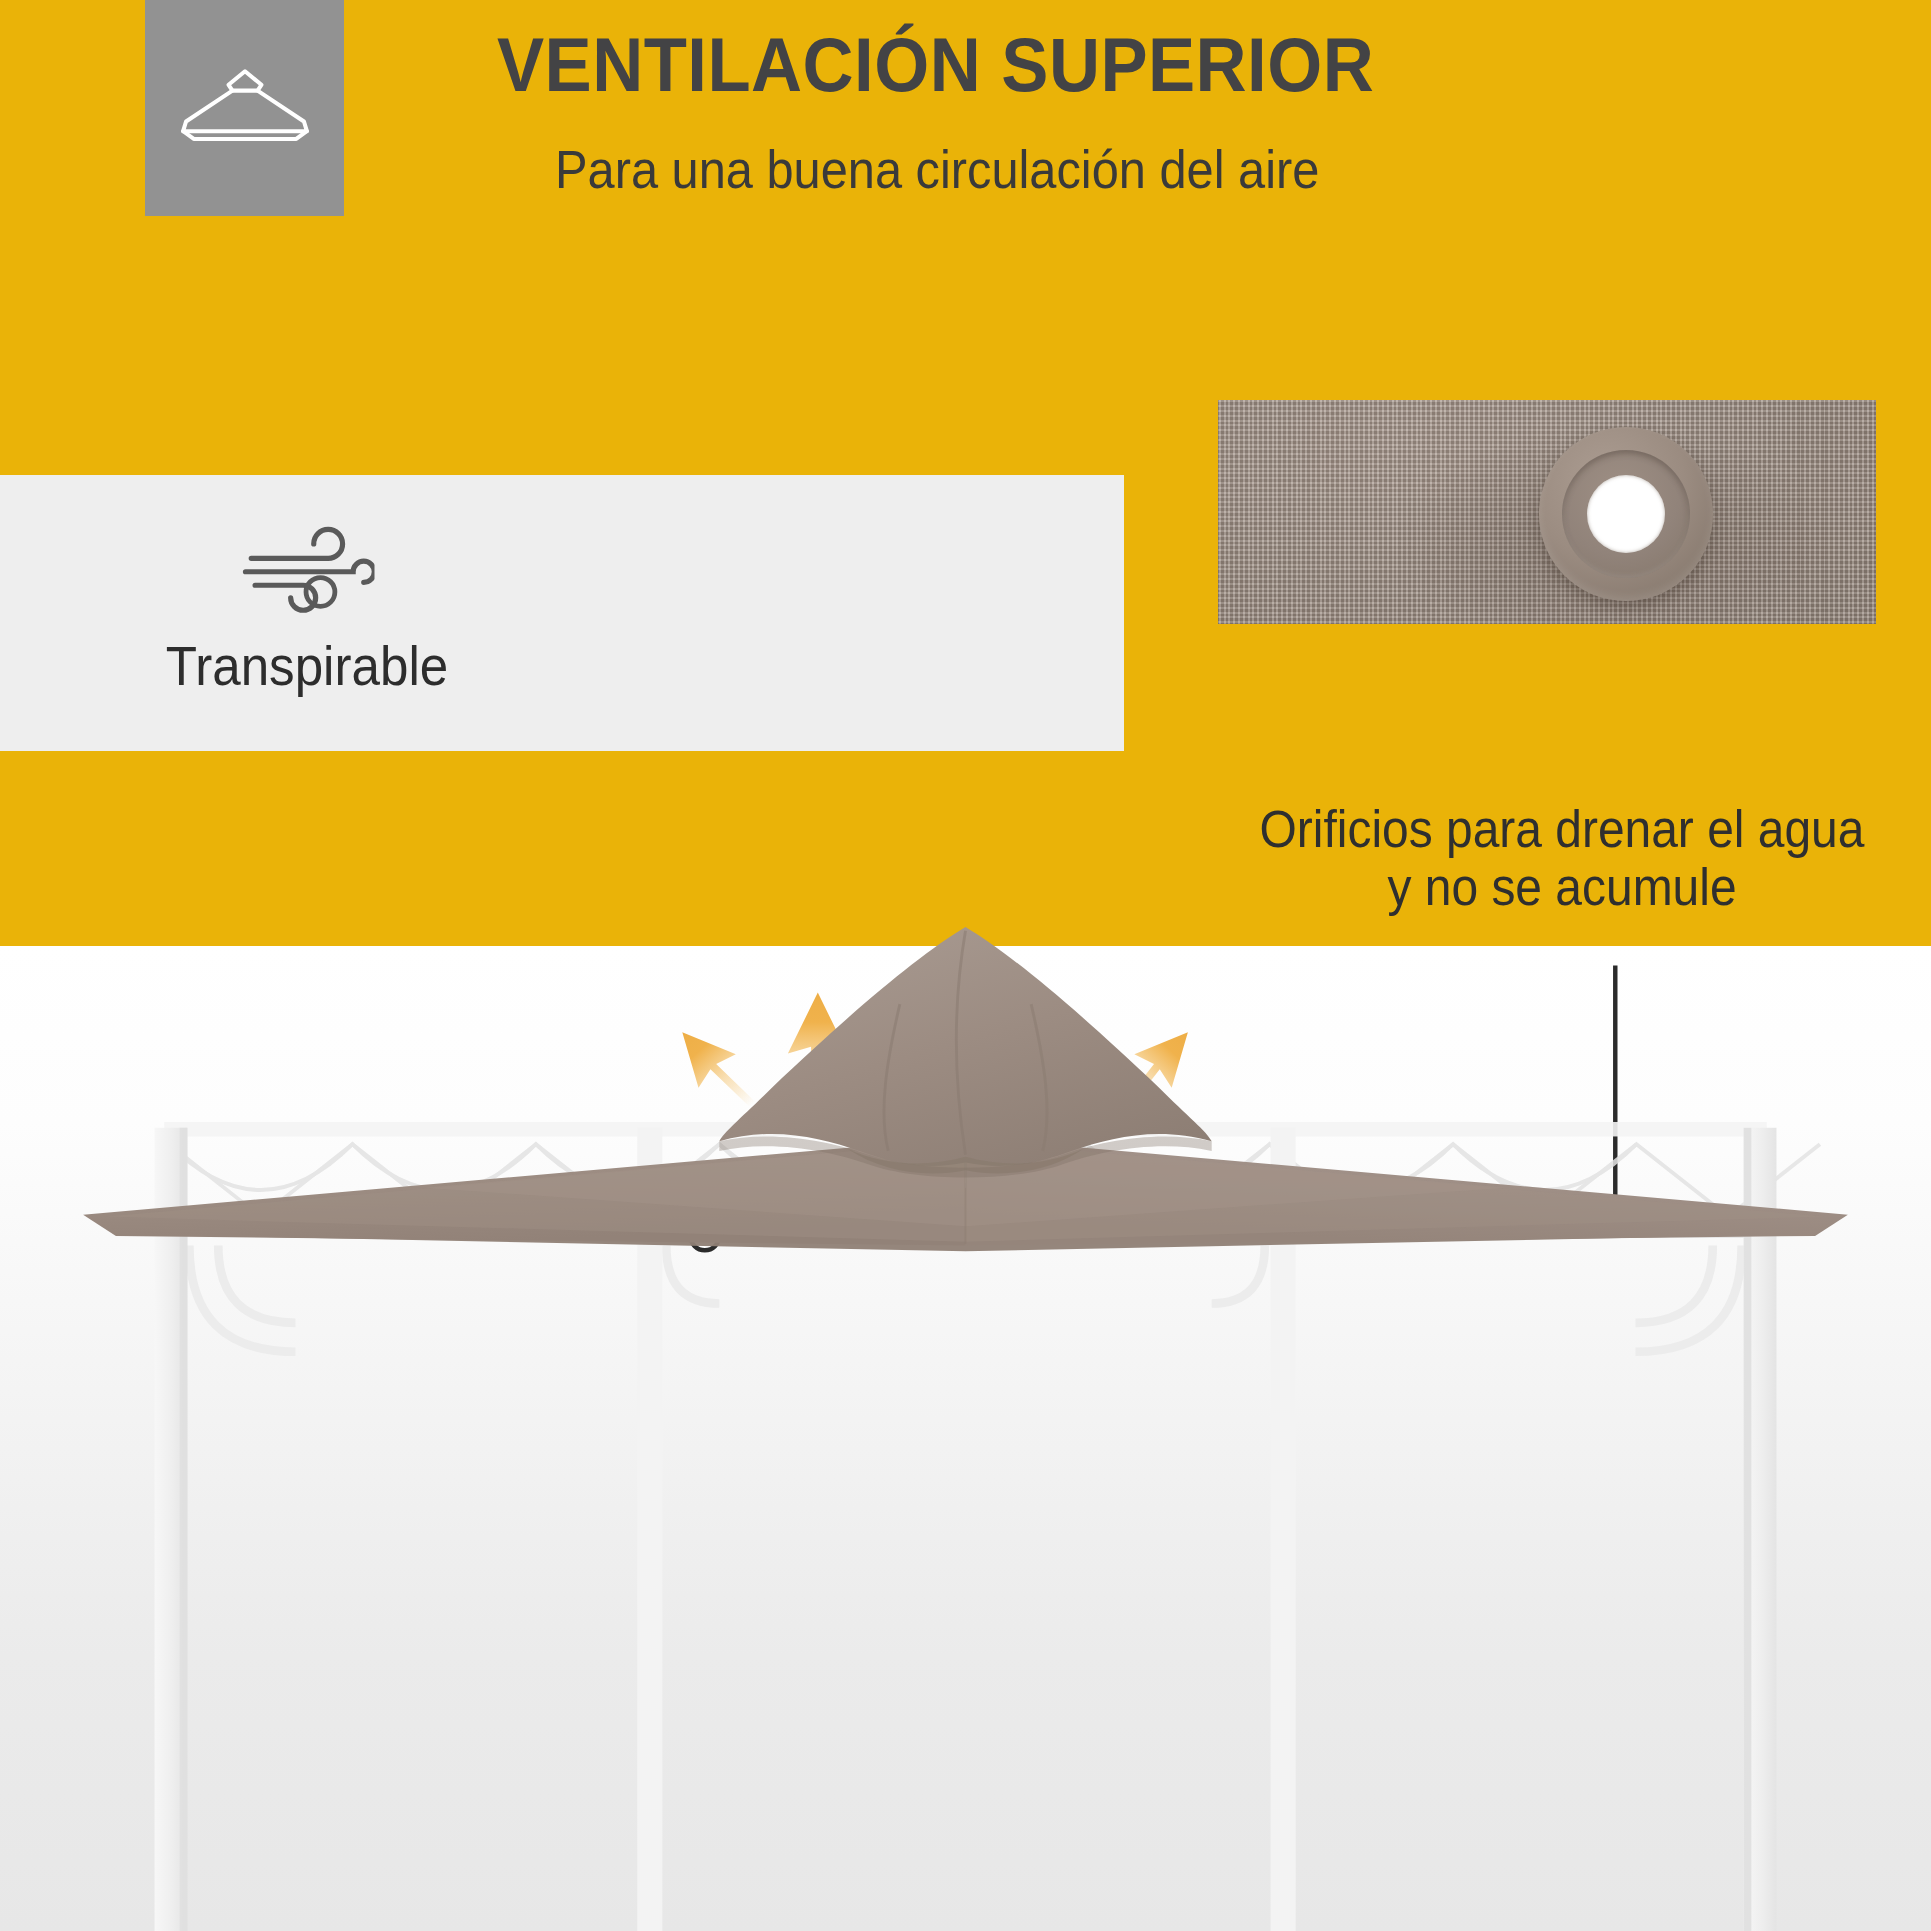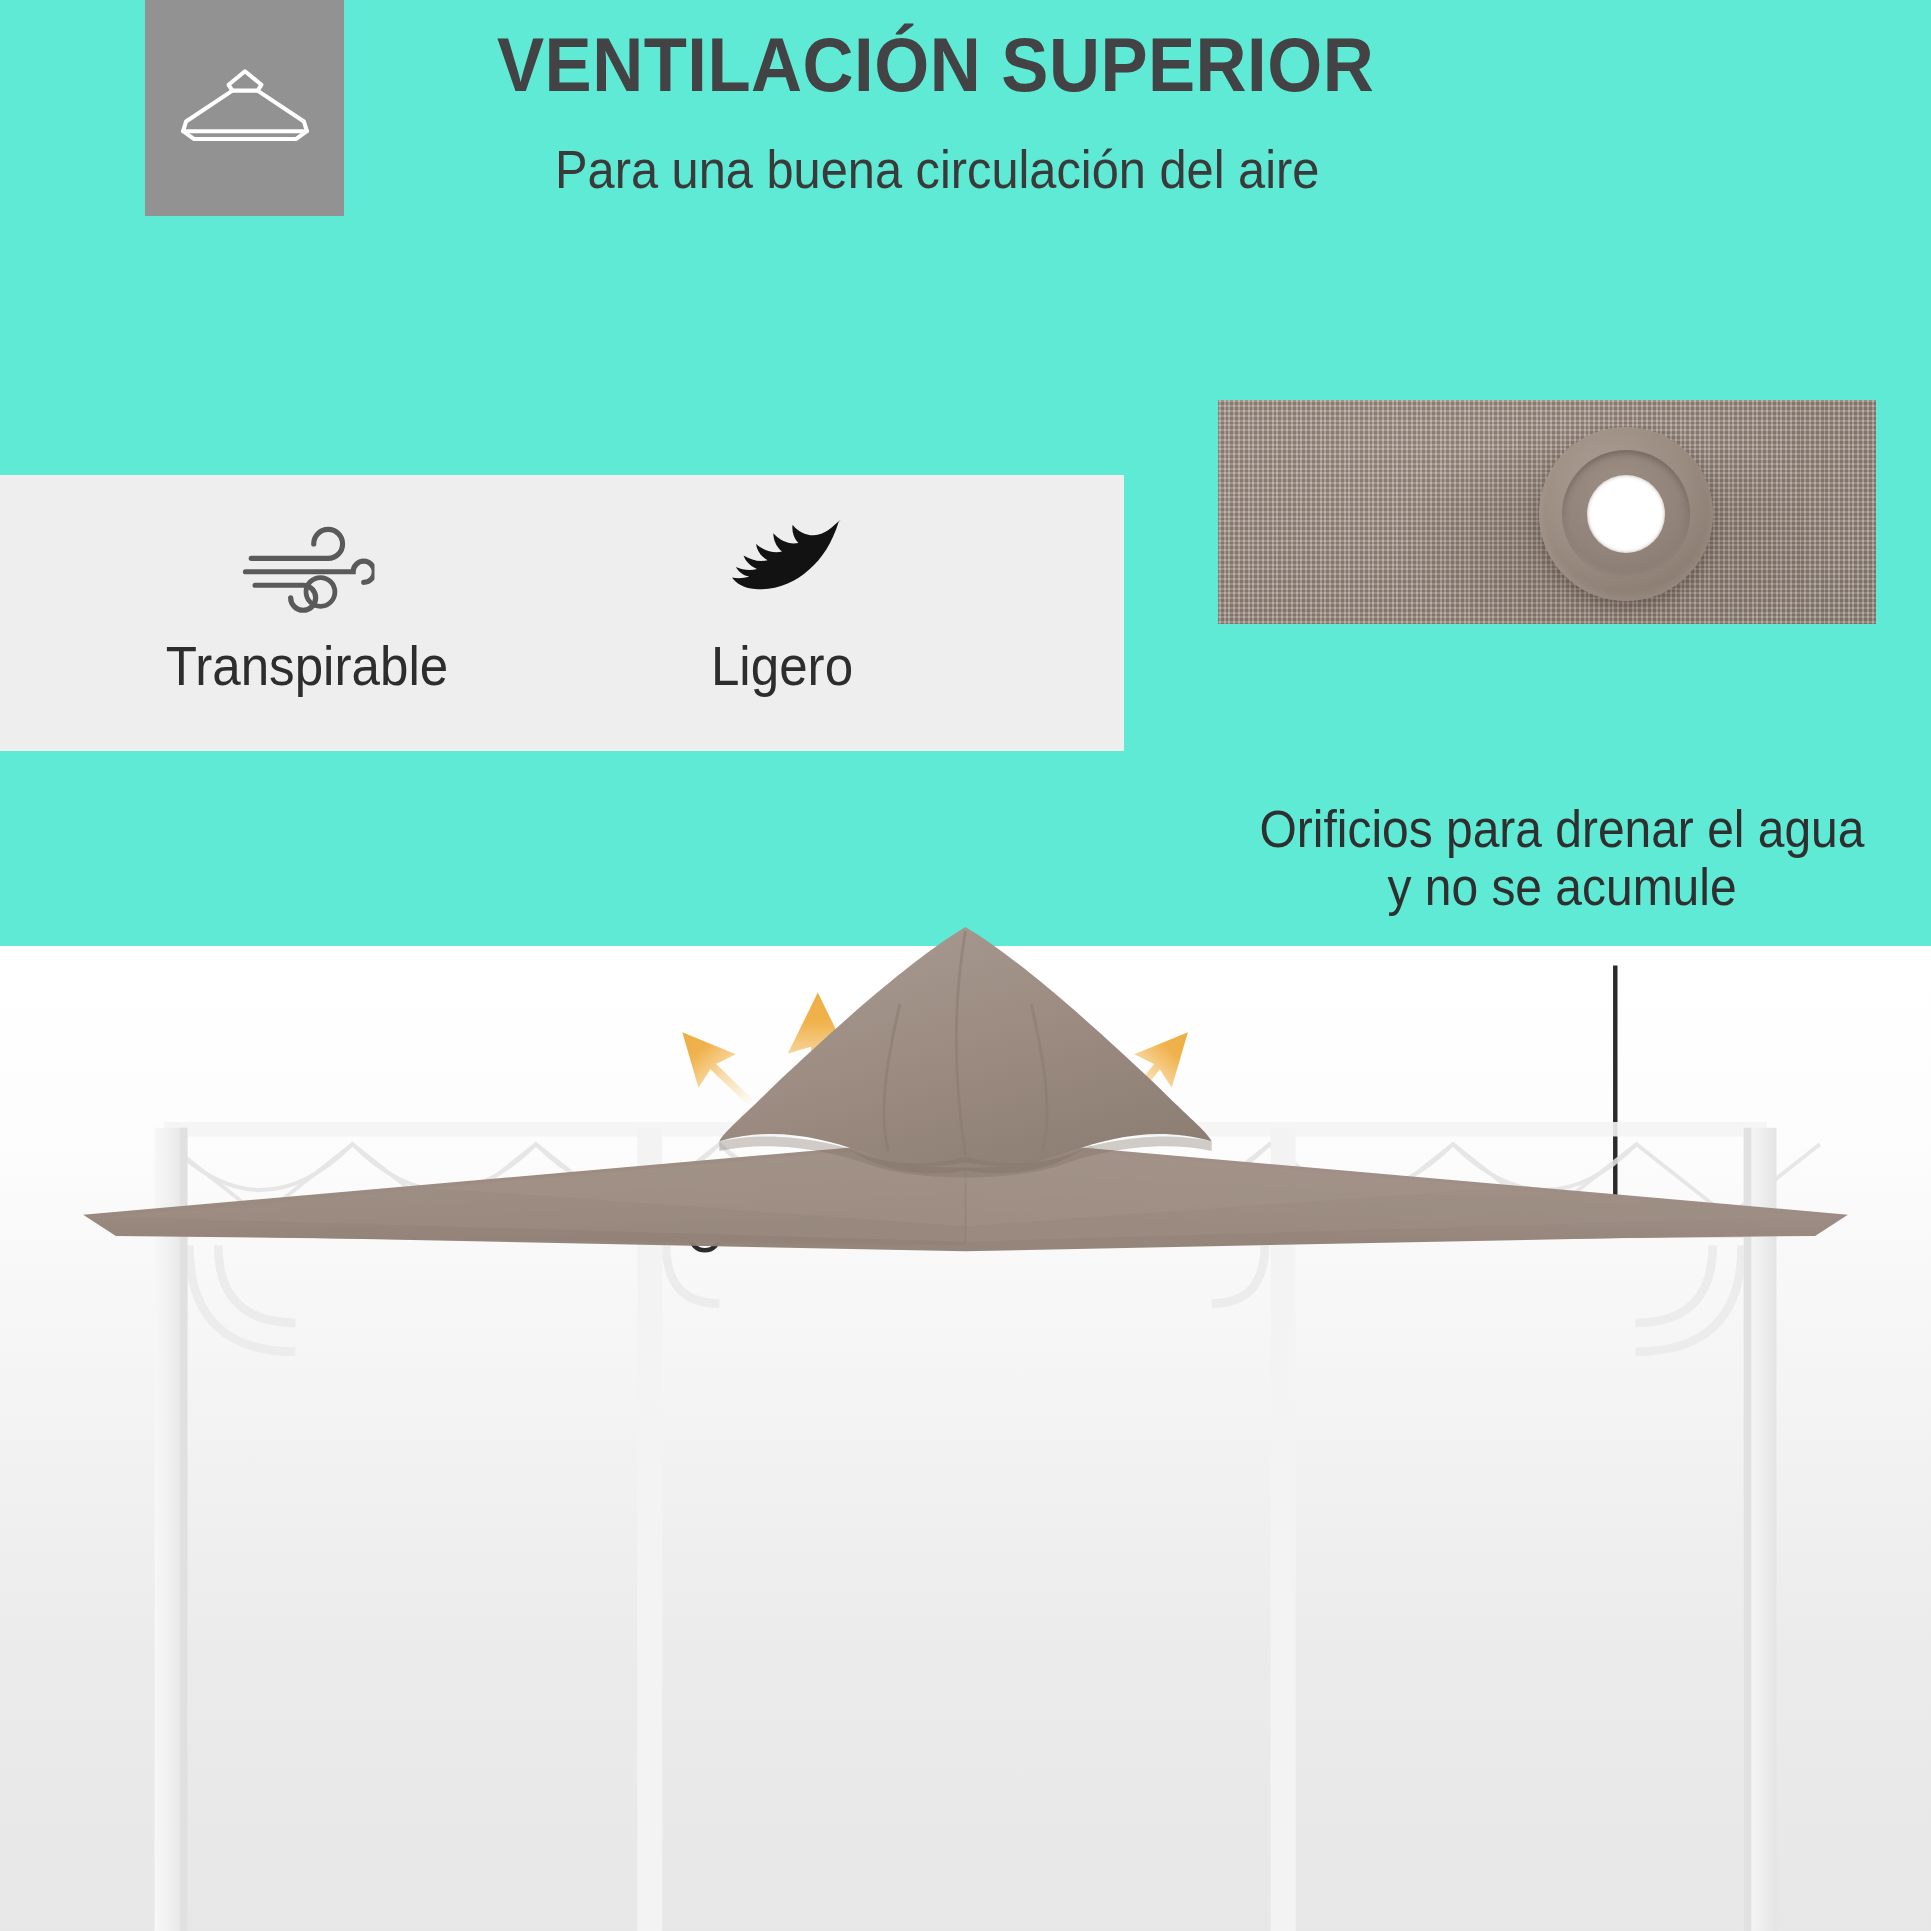--- a/index.html
+++ b/index.html
@@ -10,21 +10,21 @@
     width: 1931px;
     height: 1931px;
     font-family: "Liberation Sans", sans-serif;
     background: #ffffff;
     overflow: hidden;
   }
   #canvas {
     position: relative;
     width: 1931px;
     height: 1931px;
-    background: #5eead4;
+    background: #eab308;
     overflow: hidden;
   }
 
   
   .stage-bg {
     position: absolute;
     left: 0;
     top: 946px;
     width: 1931px;
     height: 985px;
@@ -215,36 +215,20 @@
             <path d="M12 44 H92 a15 15 0 1 0 -15 -15"></path>
             <path d="M6 58 H118 a11 11 0 1 1 11 11"></path>
             <path d="M16 72 H66 a13 13 0 1 1 -13 13"></path>
             <path d="M84 64 a15 15 0 1 0 0 30 a15 15 0 0 0 0 -30" stroke-width="5.0"></path>
           </g>
         </svg>
       </div>
       <div class="feature-label">Transpirable</div>
     </div>
 
-    <div class="feature feature-light">
-      <div class="feature-icon">
-        <svg viewBox="0 0 140 104" preserveAspectRatio="xMidYMid meet">
-          <g fill="#121212">
-            <path d="M129 6 C122 28 112 44 98 56 C83 70 62 78 42 76 C30 75 22 70 18 64
-                     C23 65 30 65 36 63 C30 62 25 58 22 53 C29 56 37 57 44 55
-                     C37 52 32 47 30 41 C38 46 47 48 55 46 C48 42 44 36 43 29
-                     C51 36 61 39 70 37 C64 32 61 25 61 18 C68 26 78 30 87 28
-                     C82 23 80 16 81 9 C88 18 99 22 109 19 C116 17 123 12 129 6 Z"></path>
-            <path d="M131 4 C118 20 100 38 80 53 C64 65 47 72 33 74 C49 68 66 58 81 45
-                     C99 30 120 14 131 4 Z" fill="#121212"></path>
-          </g>
-        </svg>
-      </div>
-      <div class="feature-label">Ligero</div>
-    </div>
   </div>
 
   <div class="photo">
     <div class="photo-weave"></div>
     <div class="photo-shadow"></div>
     <div class="grommet">
       <div class="grommet-outer"></div>
       <div class="grommet-mid"></div>
       <div class="grommet-hole"></div>
     </div>

